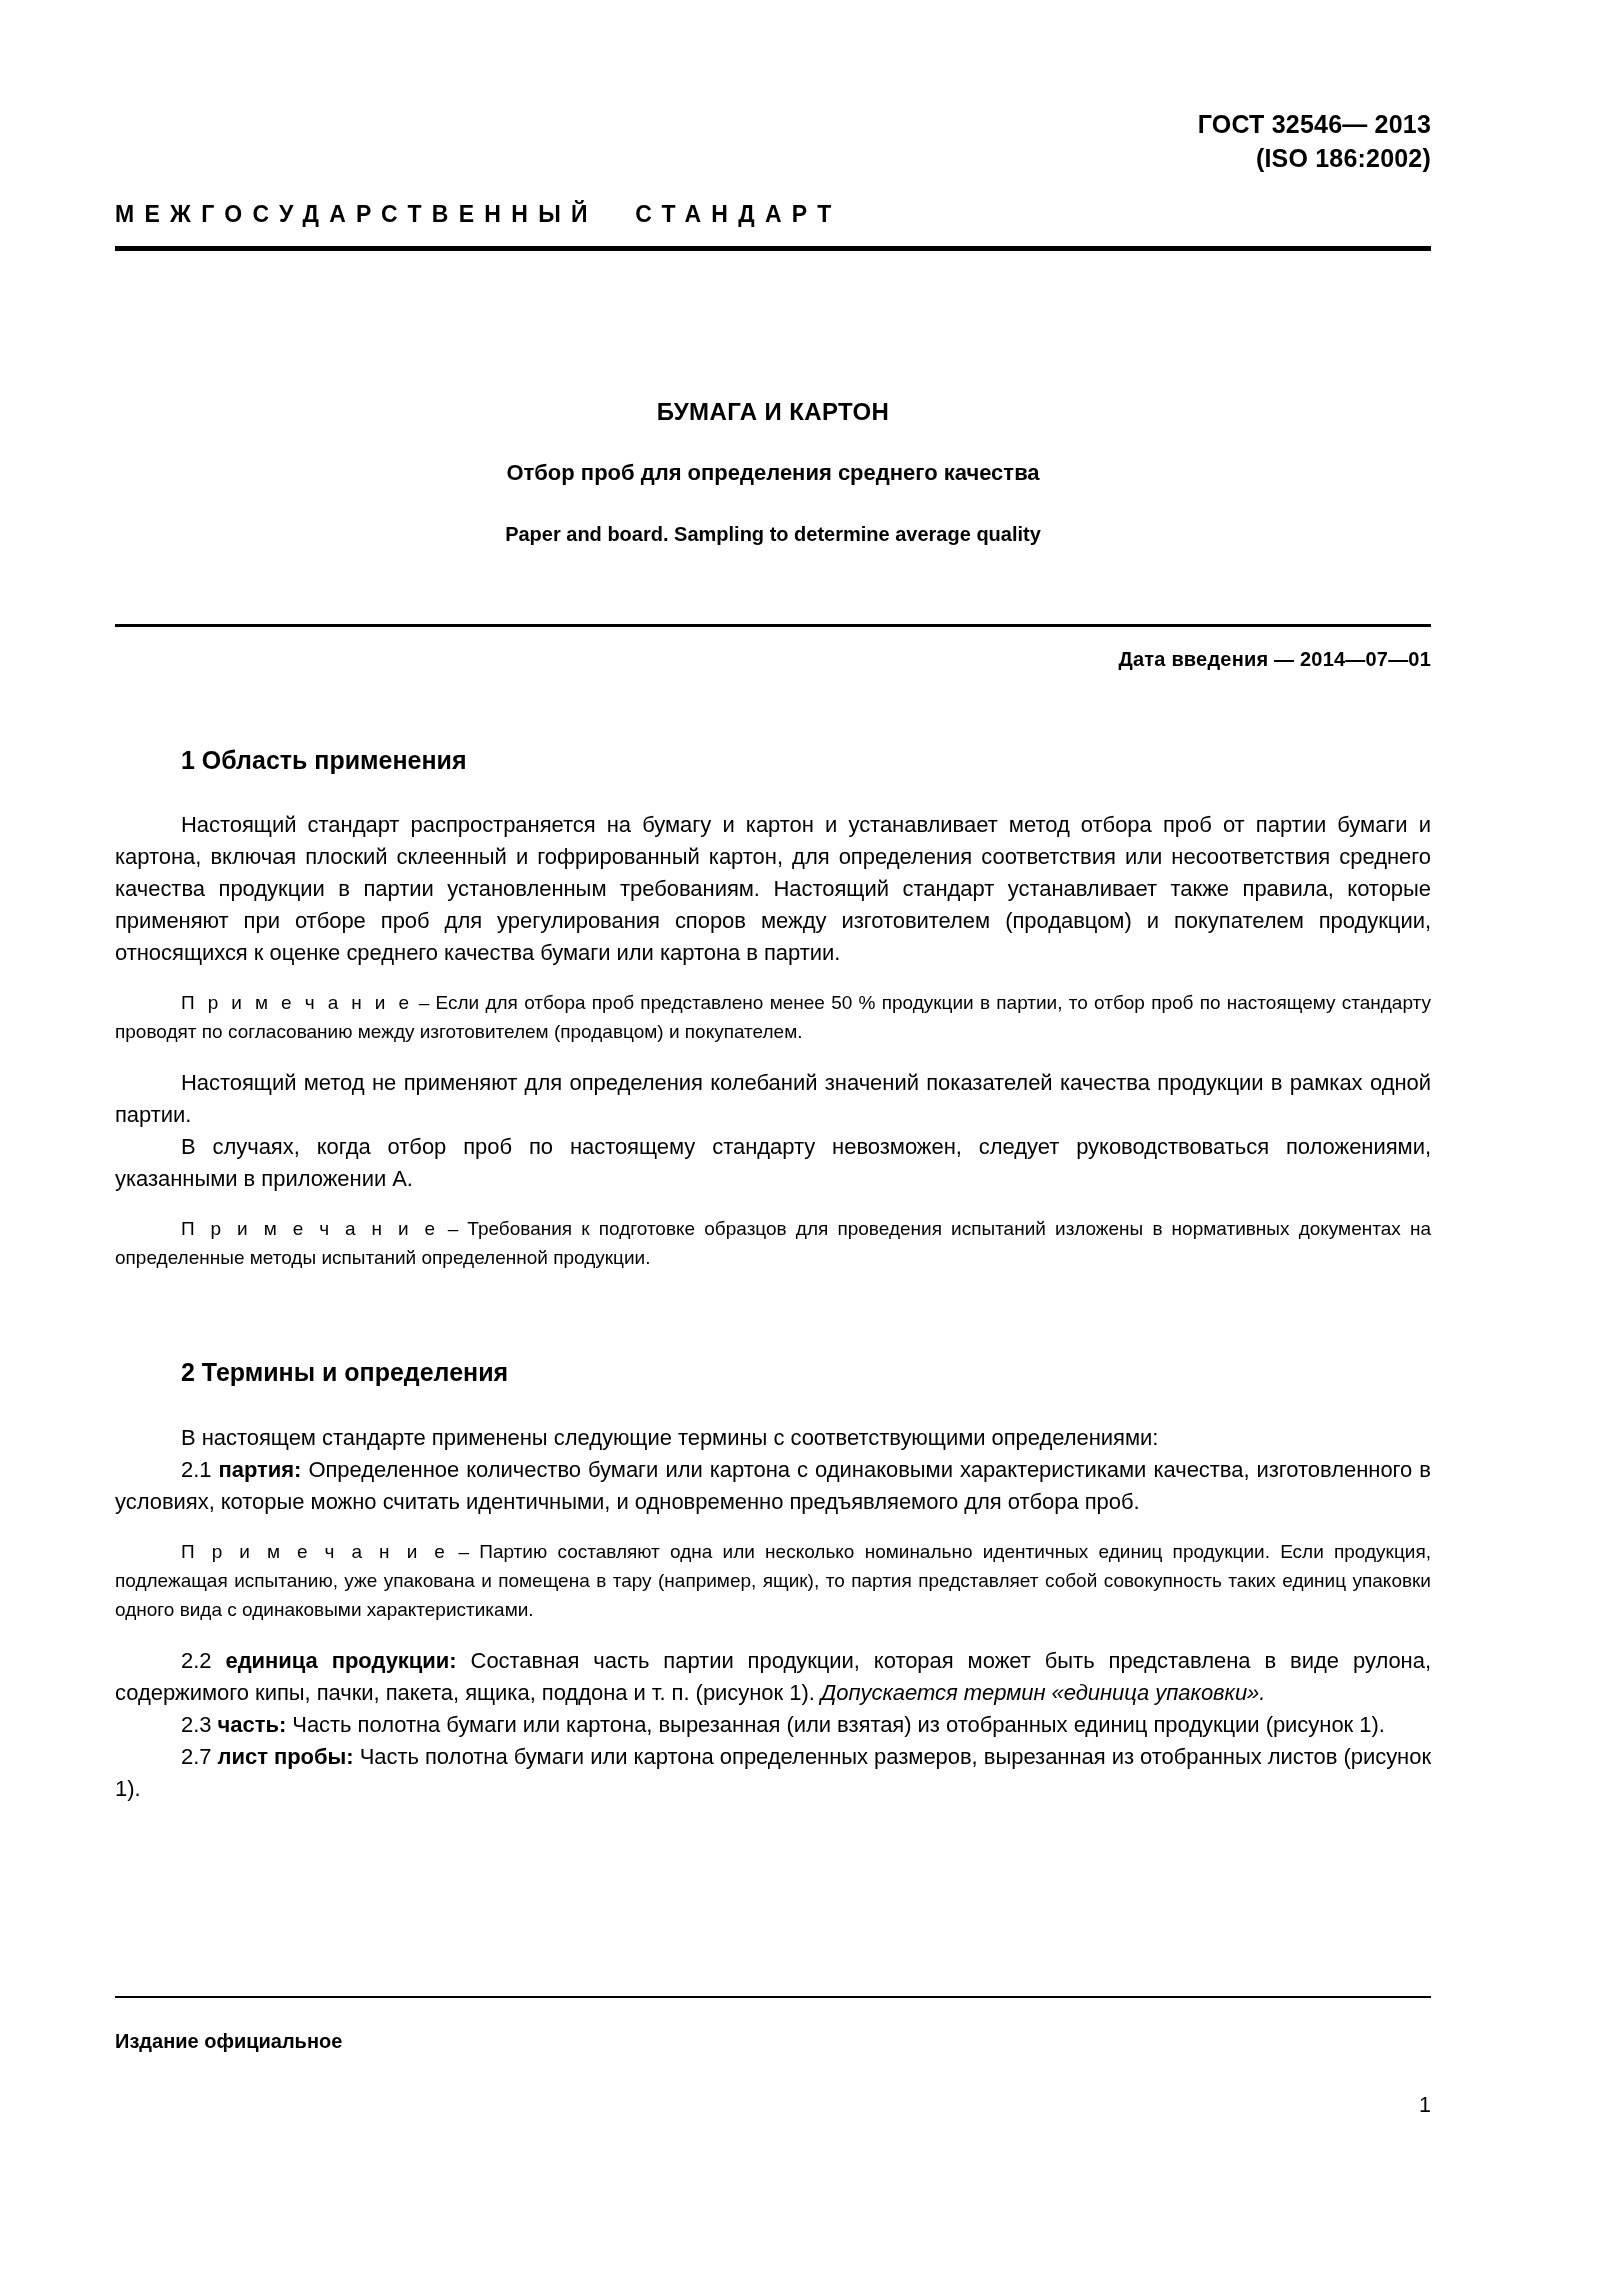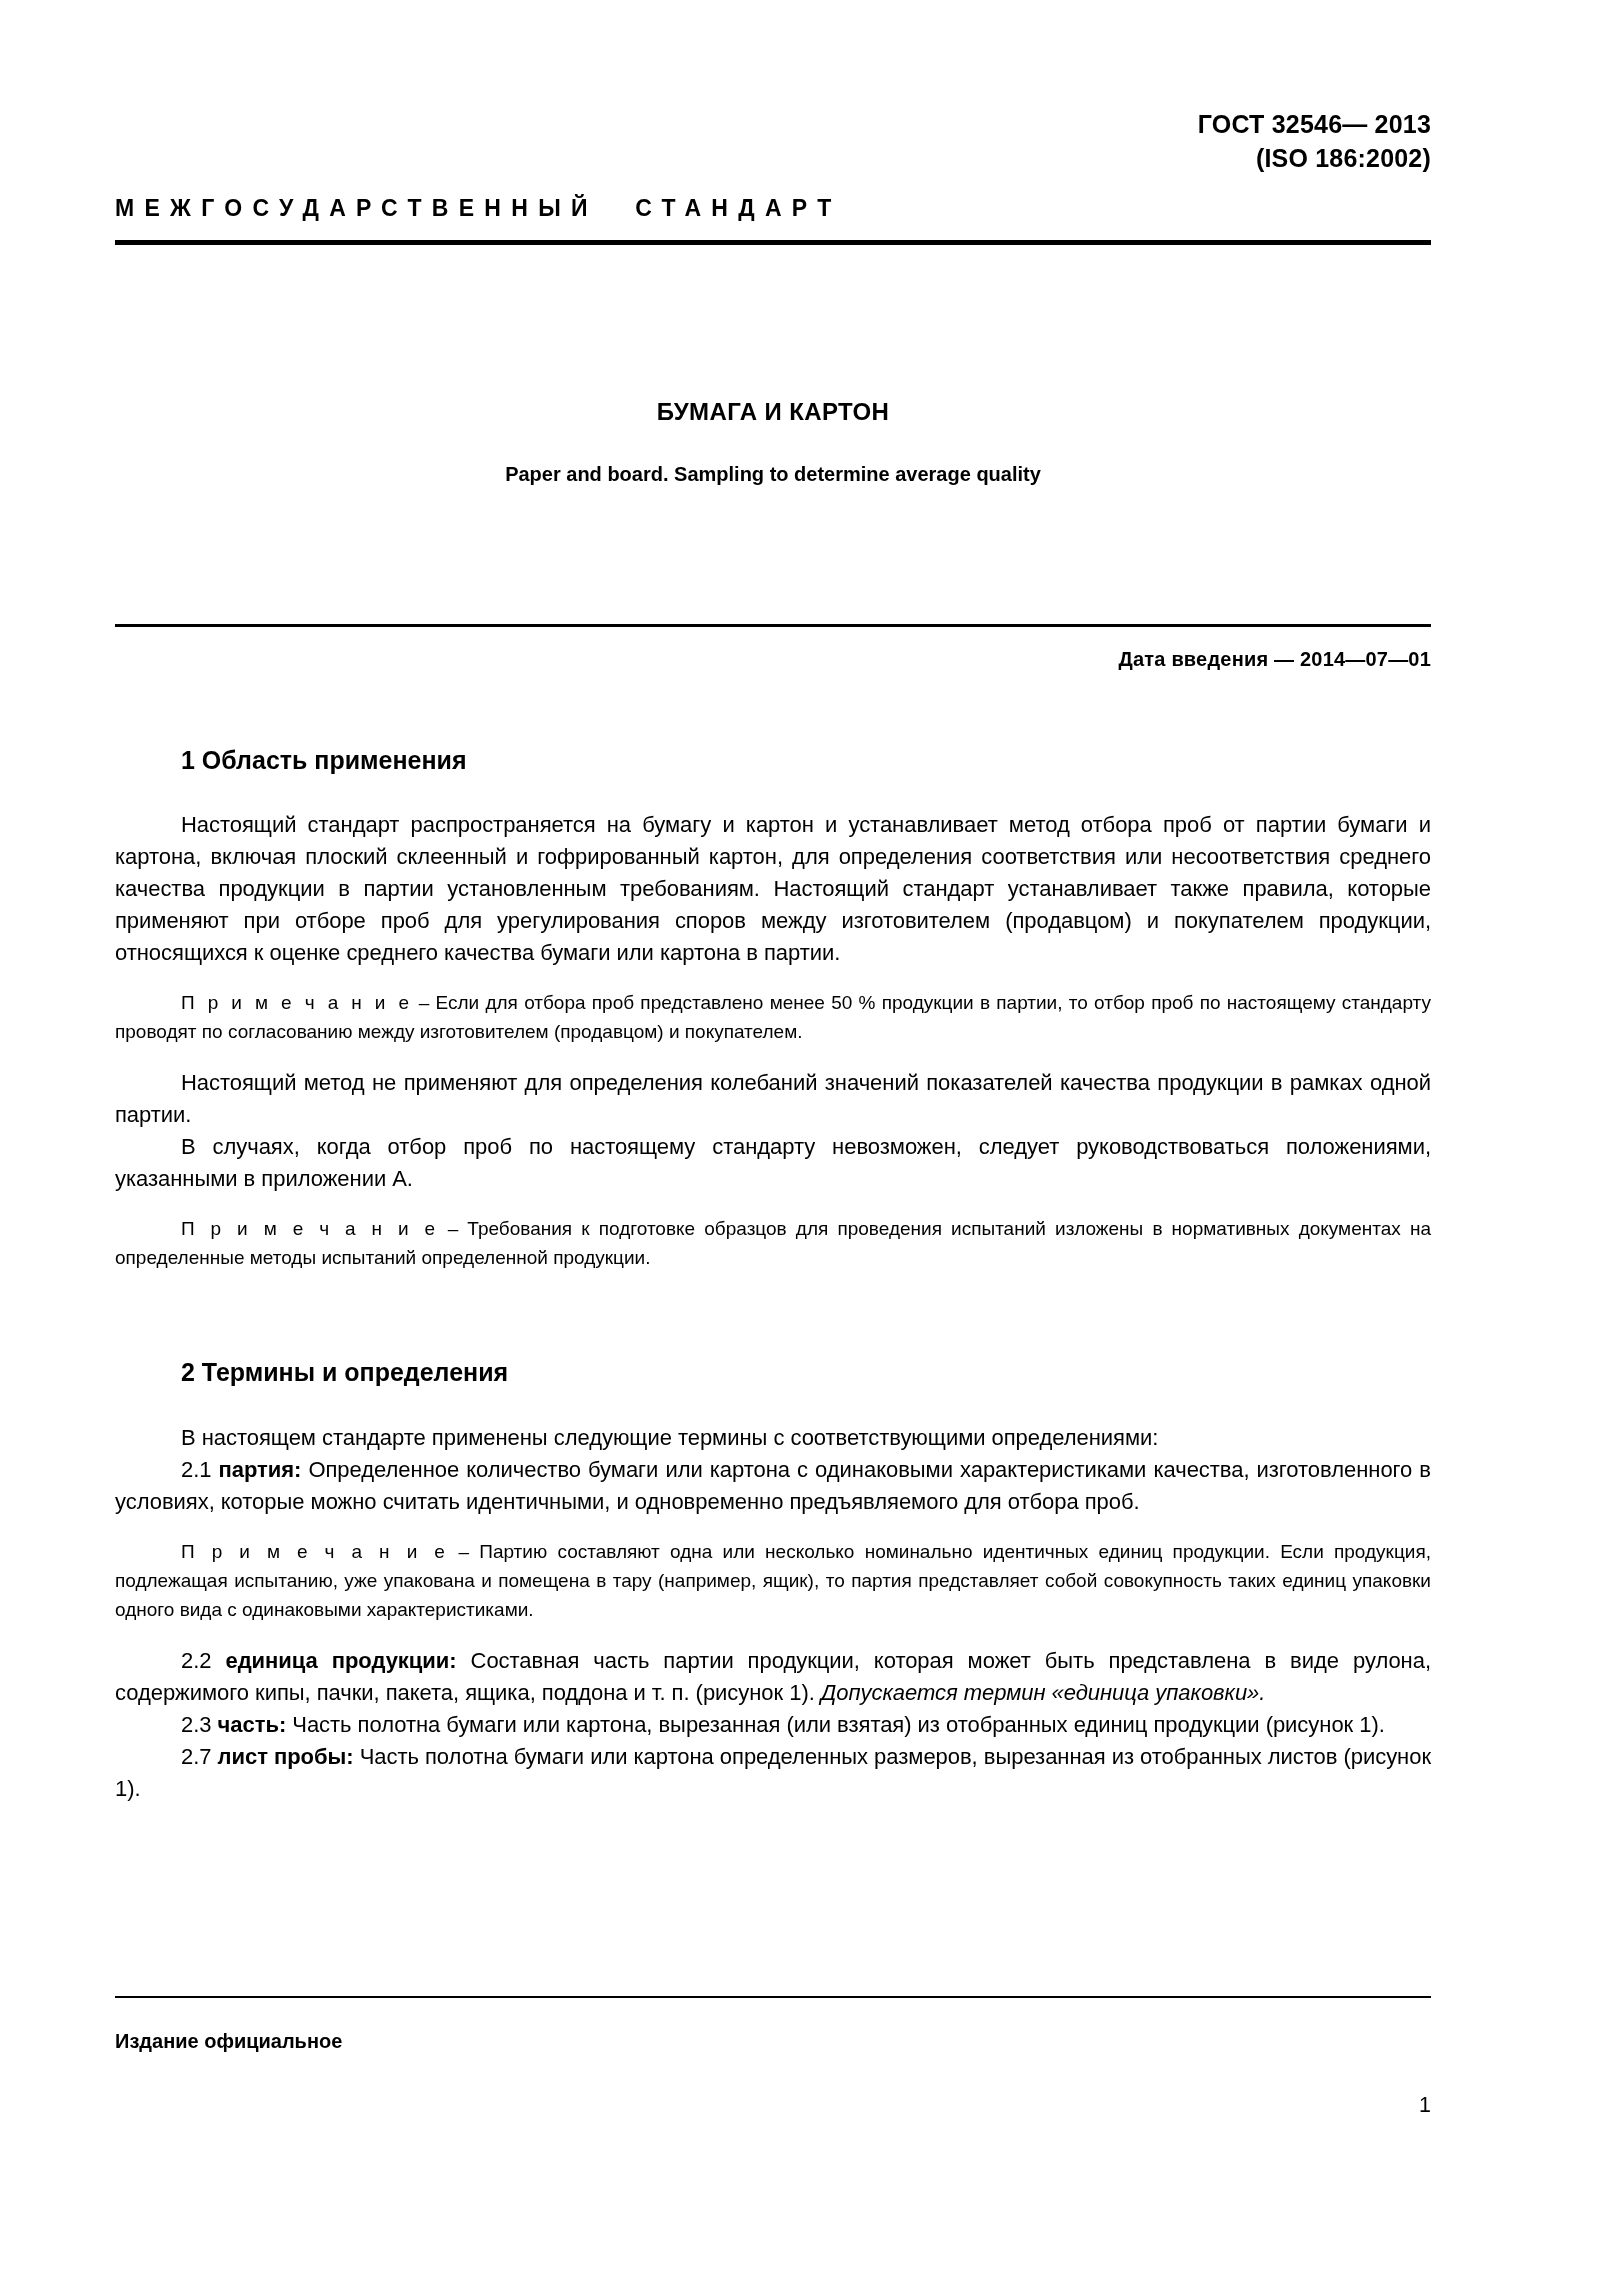--- a/index.html
+++ b/index.html
@@ -34,21 +34,21 @@
   .doc-id {
     text-align: right;
     font-weight: bold;
     font-size: 25px;
     line-height: 34px;
     letter-spacing: 0.2px;
   }
   .doc-id .line2 { display: block; }
 
   .std-word {
-    margin-top: 20px;
+    margin-top: 26px;
     font-weight: bold;
     font-size: 23px;
     letter-spacing: 10.3px;
     white-space: nowrap;
   }
   .std-word .gap { letter-spacing: 31px; }
 
   .rule-thick {
     margin-top: 18.4px;
     height: 4.6px;
@@ -140,20 +140,21 @@
     <div class="doc-id">
       <span>ГОСТ  32546— 2013</span>
       <span class="line2">(ISO 186:2002)</span>
     </div>
     <div class="std-word"><span>МЕЖГОСУДАРСТВЕННЫЙ</span><span class="gap">&nbsp;</span><span>СТАНДАРТ</span></div>
     <div class="rule-thick"></div>
   </div>
 
   <div class="col title-block" style="top:398px;">
     <div class="title-main">БУМАГА И КАРТОН</div>
+    <div class="title-sub">Отбор проб для определения среднего качества</div>
     <div class="title-en">Paper and board. Sampling to determine average quality</div>
   </div>
 
   <div class="col" style="top:624px;">
     <div class="rule-thin"></div>
     <div class="intro-date" style="margin-top:21.4px;">Дата введения — 2014—07—01</div>
   </div>
 
   <div class="col" style="top:746px;">
     <div class="section-head">1 Область применения</div>

